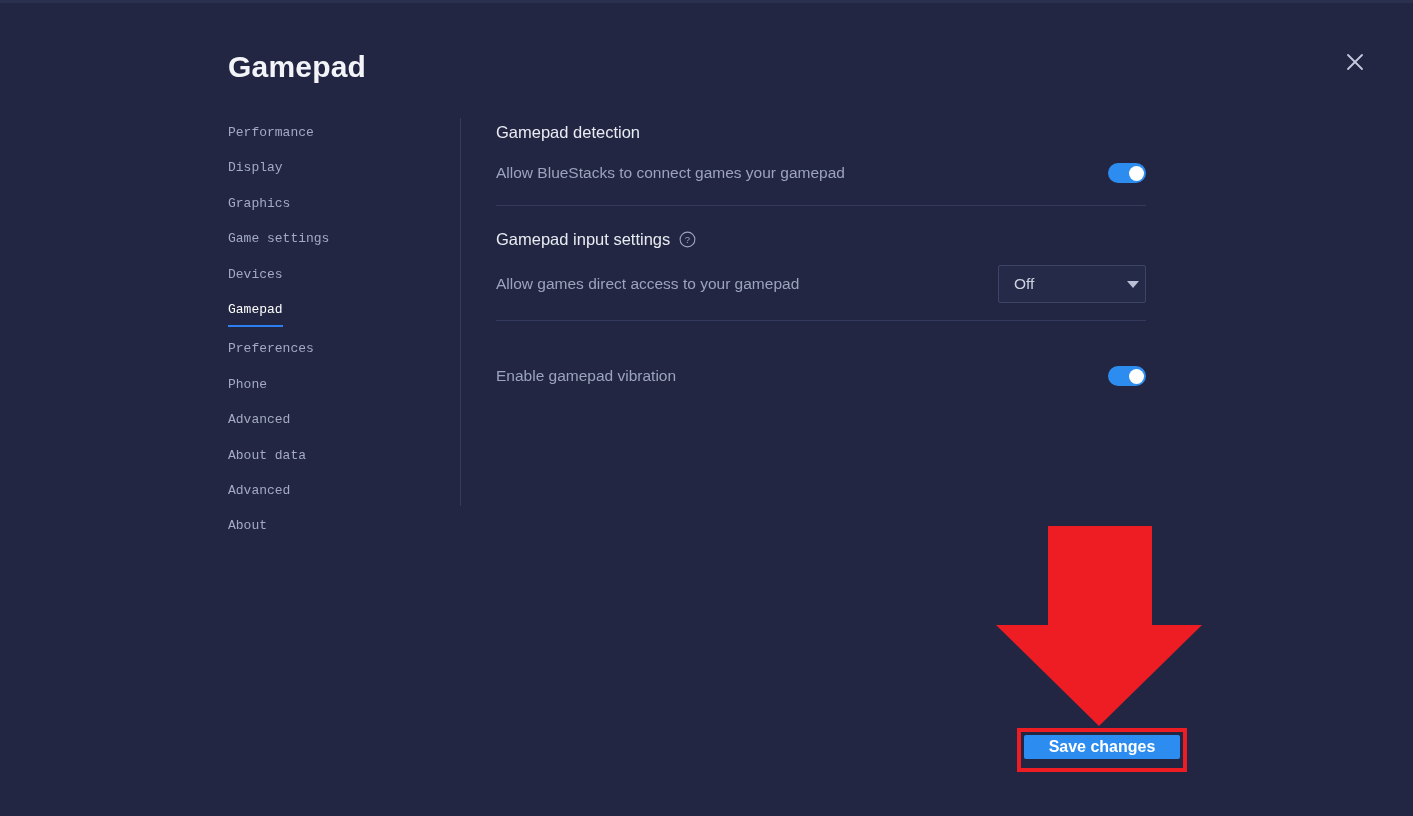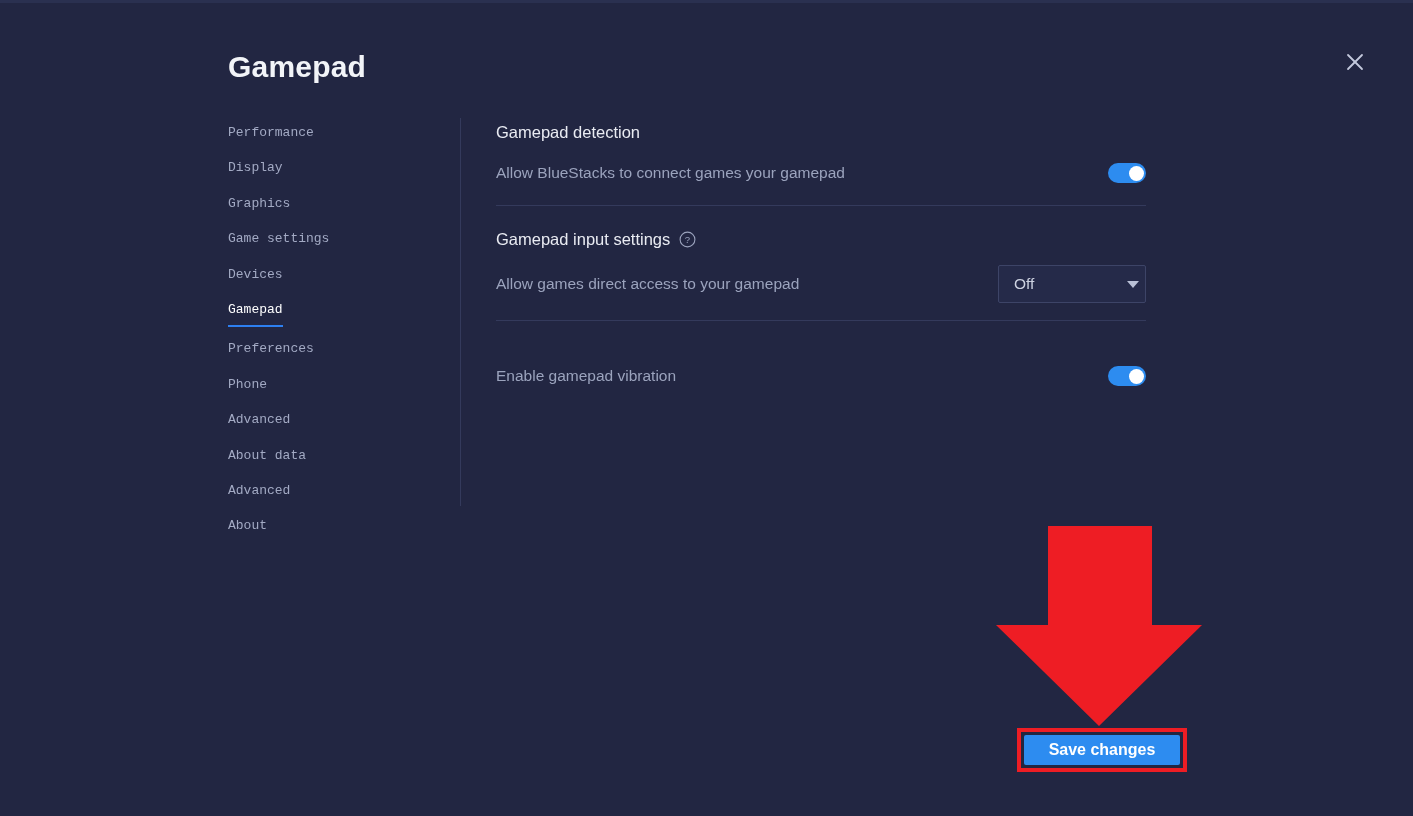--- a/index.html
+++ b/index.html
@@ -189,21 +189,21 @@
     width: 170px;
     height: 44px;
     border: 4px solid #ee1d24;
     box-sizing: border-box;
   }
   .save-btn {
     position: absolute;
     left: 1024px;
     top: 735px;
     width: 156px;
-    height: 30px;
+    height: 24px;
     background: #2d8cf0;
     border: none;
     border-radius: 2px;
     color: #ffffff;
     font-size: 16px;
     font-weight: bold;
     font-family: "Liberation Sans", sans-serif;
     cursor: pointer;
     display: flex;
     align-items: center;

